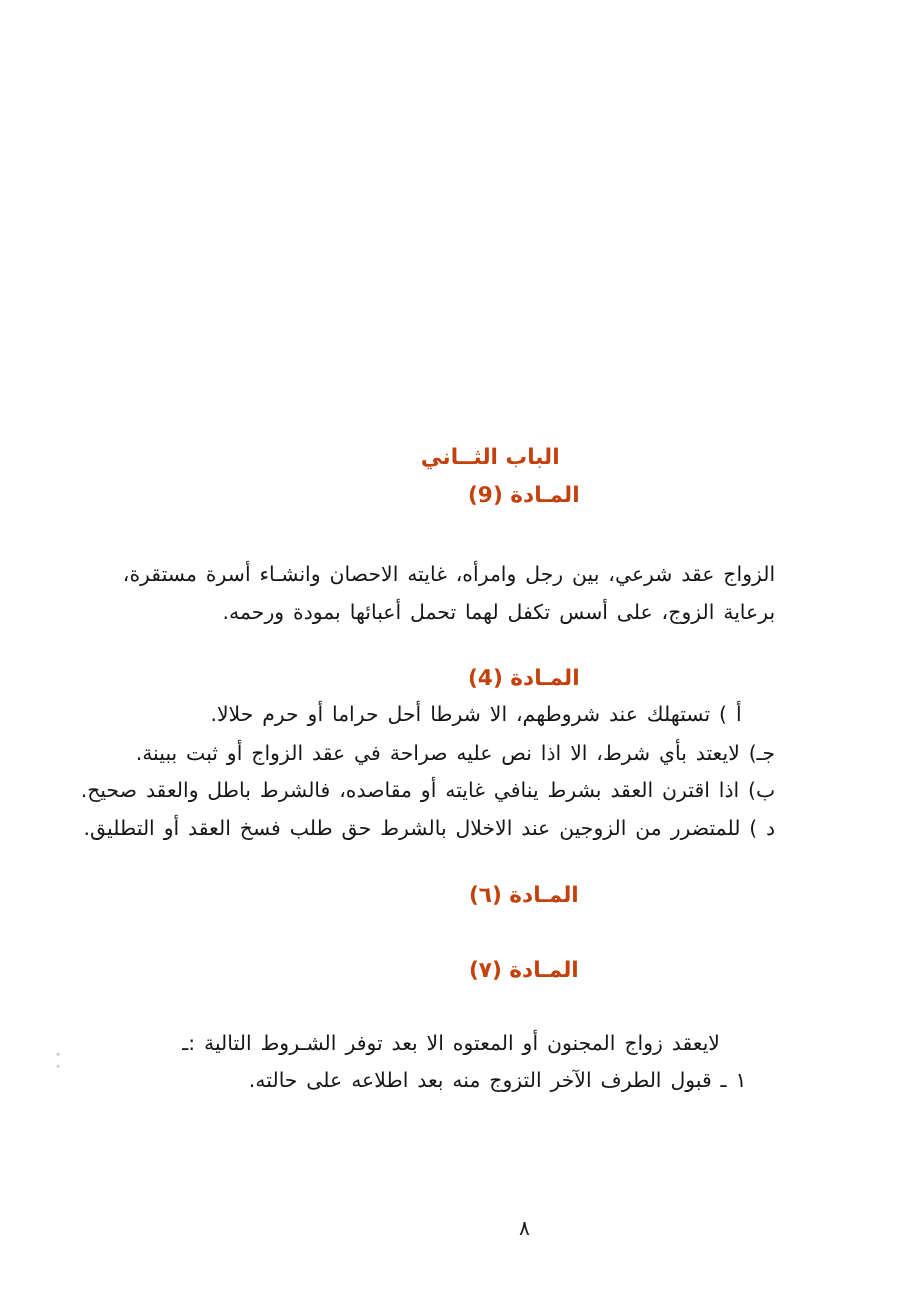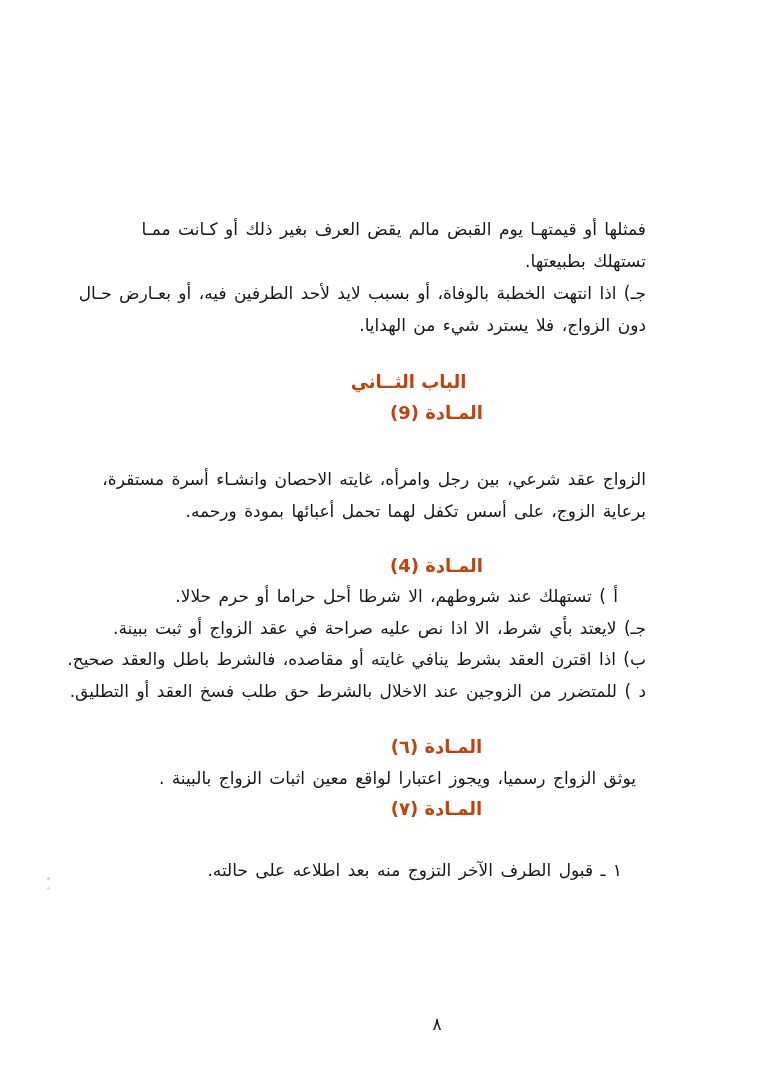--- a/index.html
+++ b/index.html
@@ -74,50 +74,42 @@
     box-shadow: 0 10px 0 #d9d9d9;
   }
 </style>
 </head>
 <body>
 
 <div class="page">
 
   <div class="margin-artifact"></div>
 
-  <div class="body-text intro">
-    <div class="line">فمثلها أو قيمتهـا يوم القبض مالم يقض العرف بغير ذلك أو  كـانت ممـا</div>
-    <div class="line">تستهلك بطبيعتها.</div>
-    <div class="line">جـ) اذا انتهت الخطبة بالوفاة، أو بسبب لايد لأحد الطرفين فيه، أو  بعـارض حـال</div>
-    <div class="line">دون الزواج، فلا يسترد شيء من الهدايا.</div>
-  </div>
 
   <div class="heading chapter-block">
     <div class="line"><span class="shift-right">الباب الثــاني</span></div>
     <div class="line">المـادة (9)</div>
   </div>
 
   <div class="body-text art4-body">
     <div class="line">الزواج عقد شرعي، بين رجل وامرأه، غايته الاحصان وانشـاء  أسرة مستقرة،</div>
     <div class="line">برعاية الزوج، على أسس تكفل لهما تحمل أعبائها  بمودة ورحمه.</div>
   </div>
 
   <div class="heading h5">المـادة (4)</div>
   <div class="body-text art5-body">
     <div class="line ind-a">أ ) تستهلك عند شروطهم، الا شرطا أحل حراما أو حرم حلالا.</div>
     <div class="line">جـ) لايعتد بأي شرط، الا اذا نص عليه صراحة في عقد الزواج أو ثبت  ببينة.</div>
     <div class="line">ب) اذا اقترن العقد بشرط ينافي غايته أو مقاصده، فالشرط باطل  والعقد صحيح.</div>
     <div class="line">د ) للمتضرر من الزوجين عند الاخلال بالشرط حق طلب فسخ العقد أو  التطليق.</div>
   </div>
 
   <div class="heading h6">المـادة (٦)</div>
-  <div class="body-text art6-body">
-    <div class="line ind-1">يوثق الزواج رسميا، ويجوز اعتبارا لواقع معين اثبات الزواج  بالبينة .</div>
-  </div>
 
   <div class="heading h7">المـادة (٧)</div>
   <div class="body-text art7-body">
+    <div class="line ind-3">لايعقد زواج المجنون أو المعتوه الا بعد توفر الشـروط التالية :ـ</div>
     <div class="line ind-2">١ ـ قبول الطرف الآخر التزوج منه بعد اطلاعه على حالته.</div>
   </div>
 
   <div class="pagenum">٨</div>
 
 </div>
 
 </body></html>

